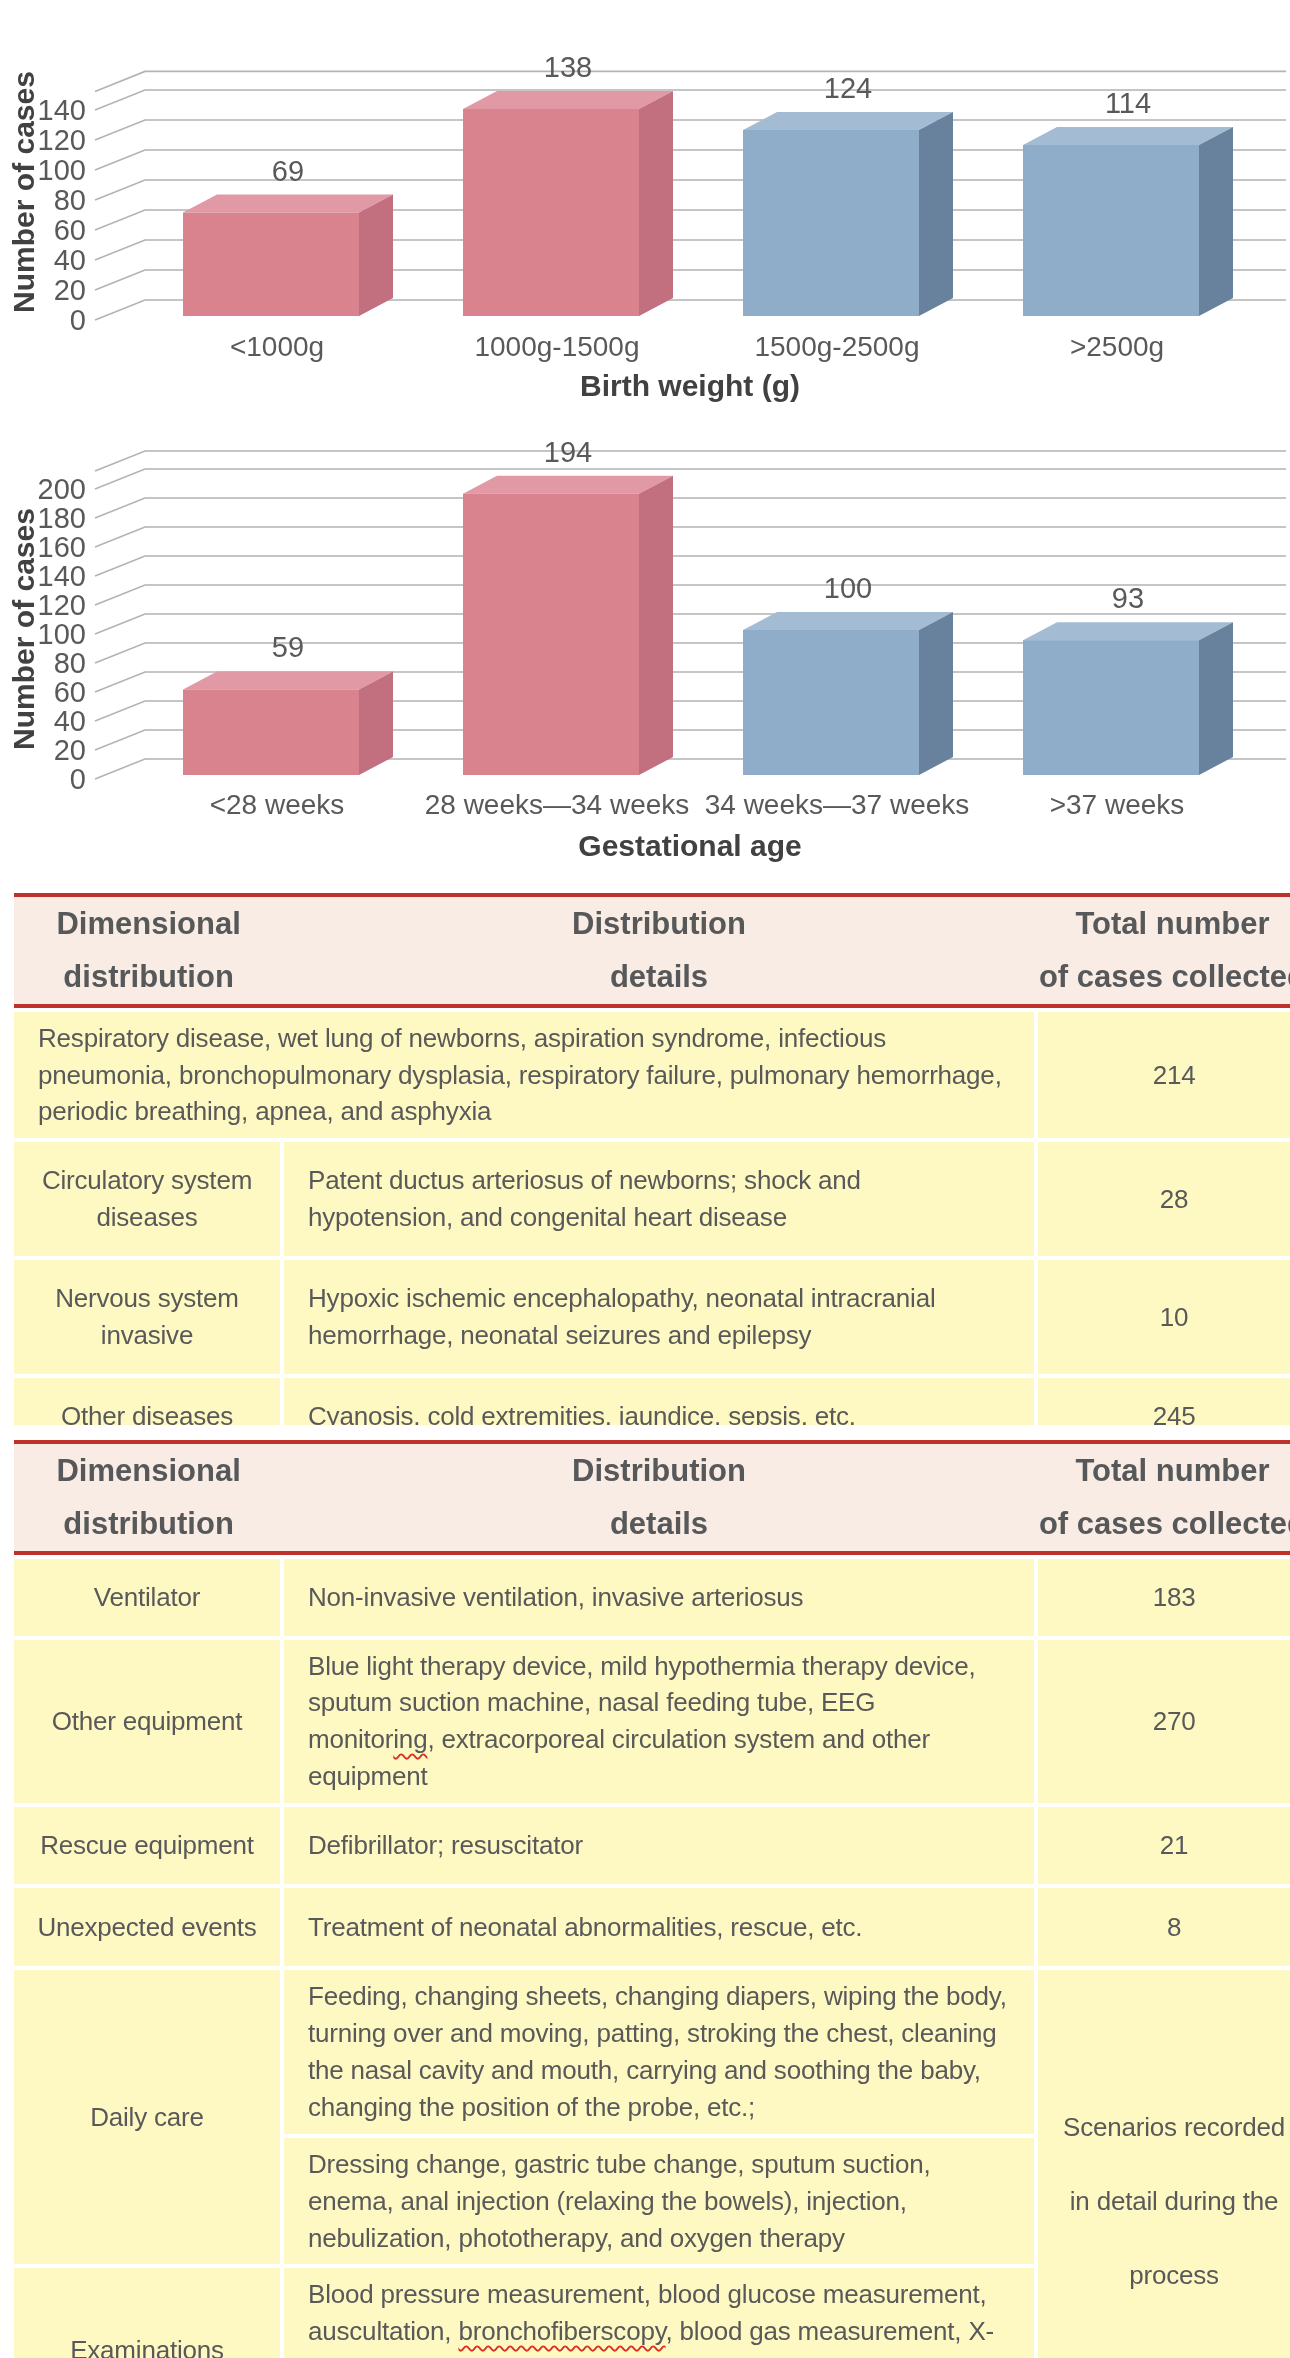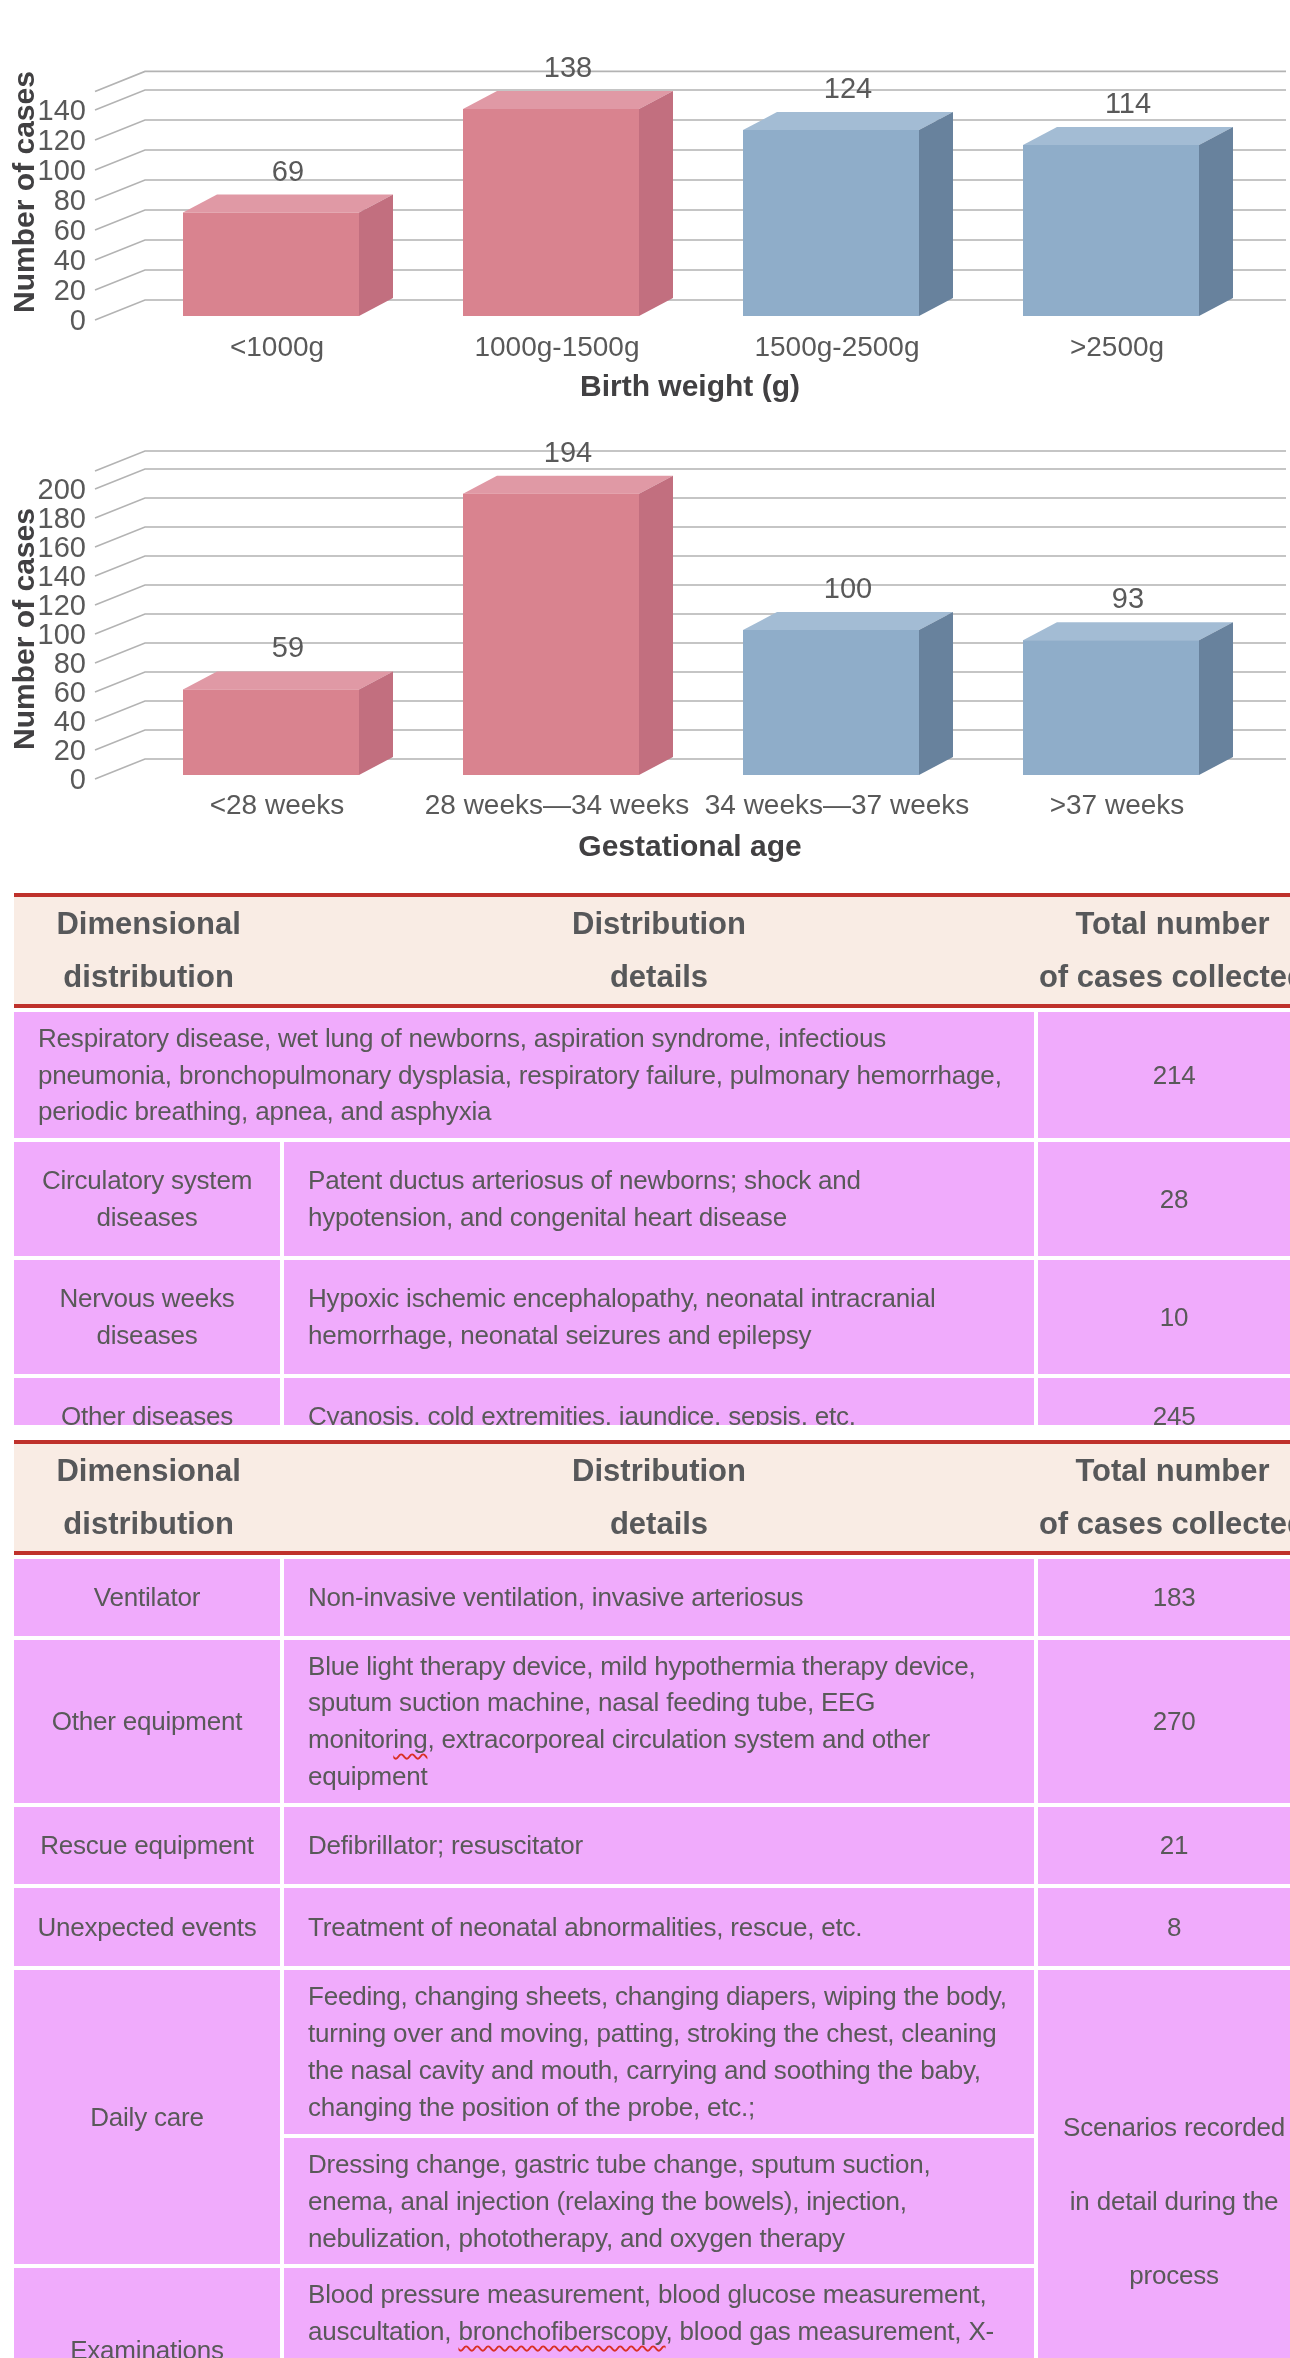--- a/index.html
+++ b/index.html
@@ -13,21 +13,21 @@
   .t2{top:1440px;height:918px;}
   table{border-collapse:separate;border-spacing:4px;table-layout:fixed;
         width:1304px;margin:-4px;}
   col.c1{width:266px;} col.c2{width:750px;} col.c3{width:272px;}
   td{box-sizing:border-box;vertical-align:middle;}
   td.hcell{background:#f9ece4;border-top:4px solid #bf312b;border-bottom:4px solid #bf312b;
            height:114px;padding:0;}
   .hrow{display:flex;align-items:center;}
   .hcol{text-align:center;font-weight:bold;font-size:31px;line-height:1.72;color:#57585a;}
   .hcol.h1{width:270px;} .hcol.h2{width:754px;} .hcol.h3{width:276px;}
-  td.body{background:#f0abfc;color:#595959;font-size:26px;line-height:1.42;letter-spacing:-0.2px;}
+  td.body{background:#fef9c3;color:#595959;font-size:26px;line-height:1.42;letter-spacing:-0.2px;}
   td.label{text-align:center;padding:20px 14px;}
   td.details{text-align:left;padding:8px 26px 8px 24px;}
   td.total{text-align:center;padding:4px 8px;}
   td.note{text-align:center;line-height:2.85;padding:4px 14px;}
   .wavy{text-decoration:underline;text-decoration-style:wavy;text-decoration-color:#d93025;
         text-decoration-thickness:2px;text-underline-offset:5px;}
   
   .t1 tr.r1 td{height:118px;} .t1 tr.r2 td{height:106px;}
   .t1 tr.r3 td{height:106px;} .t1 tr.r4 td{height:68px;}
   .t2 tr.r1 td{height:68px;}  .t2 tr.r2 td{height:138px;}
@@ -175,21 +175,21 @@
       <tr class="r1">
         <td class="body details" colspan="2">Respiratory disease, wet lung of newborns, aspiration syndrome, infectious pneumonia, bronchopulmonary dysplasia, respiratory failure, pulmonary hemorrhage, periodic breathing, apnea, and asphyxia</td>
         <td class="body total">214</td>
       </tr>
       <tr class="r2">
         <td class="body label">Circulatory system diseases</td>
         <td class="body details">Patent ductus arteriosus of newborns; shock and hypotension, and congenital heart disease</td>
         <td class="body total">28</td>
       </tr>
       <tr class="r3">
-        <td class="body label">Nervous weeks diseases</td>
+        <td class="body label">Nervous system invasive</td>
         <td class="body details">Hypoxic ischemic encephalopathy, neonatal intracranial hemorrhage, neonatal seizures and epilepsy</td>
         <td class="body total">10</td>
       </tr>
       <tr class="r4">
         <td class="body label">Other diseases</td>
         <td class="body details">Cyanosis, cold extremities, jaundice, sepsis, etc.</td>
         <td class="body total">245</td>
       </tr>
     </tbody>
       </table>

